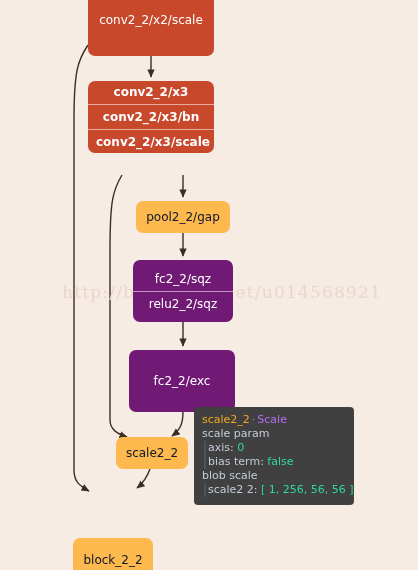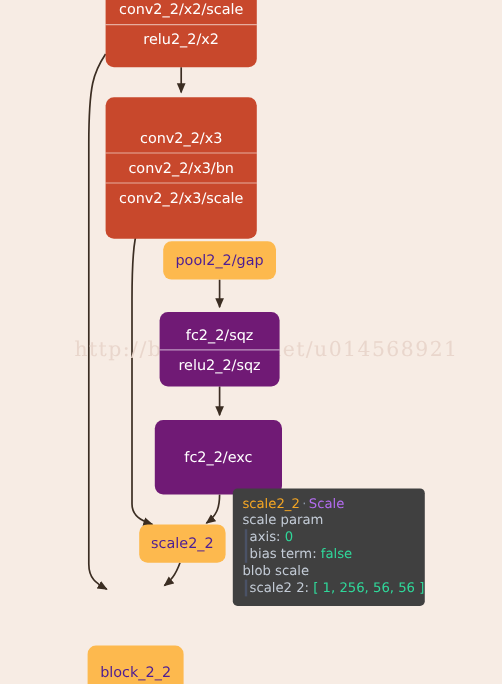--- a/index.html
+++ b/index.html
@@ -23,30 +23,30 @@
     text-align:center;
   }
   .node .row{
     padding:5px 8px;
     font-size:12px;
     line-height:14px;
     white-space:nowrap;
   }
   .node .row + .row{border-top:1px solid rgba(255,255,255,0.55);}
   .node.dark .row{color:#ffffff;}
-  .node.light .row{color:#4c1d95;}
+  .node.light .row{color:#0f172a;}
   .node.light .row + .row{border-top:1px solid rgba(255,255,255,0.8);}
 
   .n-conv{background:#c8482c;}
   .n-crimson{background:#701a75;}
   .n-amber{background:#fdb94e;}
 
   
   #node-relu2_2x2{left:88px;top:-16px;width:126px;height:72px;}
-  #node-conv2_2x3{left:88px;top:81px;width:126px;height:118px;}
+  #node-conv2_2x3{left:88px;top:81px;width:126px;height:72px;font-weight:bold;}
   #node-pool2_2gap{left:136px;top:201px;width:94px;height:32px;}
   #node-fc2_2sqz{left:133px;top:260px;width:100px;height:62px;}
   #node-fc2_2exc{left:129px;top:350px;width:106px;height:62px;}
   #node-scale2_2{left:116px;top:437px;width:72px;height:32px;}
   #node-block_2_2{left:73px;top:490px;width:80px;height:68px;margin-top:48px;}
 
   
   #tooltip{
     position:absolute;
     left:194px;top:407px;
@@ -104,21 +104,20 @@
     <g fill="none" stroke="#3b2d22" stroke-width="1.3">
       <path d="M88,558 L76,570"></path>
       <path d="M139,558 L152,570"></path>
     </g>
   </svg>
 
   <div id="watermark">http://blog.csdn.net/u014568921</div>
 
   <div class="node dark n-conv" id="node-relu2_2x2">
     <div class="row">conv2_2/x2/scale</div>
-    <div class="row">relu2_2/x2</div>
   </div>
 
   <div class="node dark n-conv" id="node-conv2_2x3">
     <div class="row">conv2_2/x3</div>
     <div class="row">conv2_2/x3/bn</div>
     <div class="row">conv2_2/x3/scale</div>
   </div>
 
   <div class="node light n-amber" id="node-pool2_2gap">
     <div class="row">pool2_2/gap</div>

